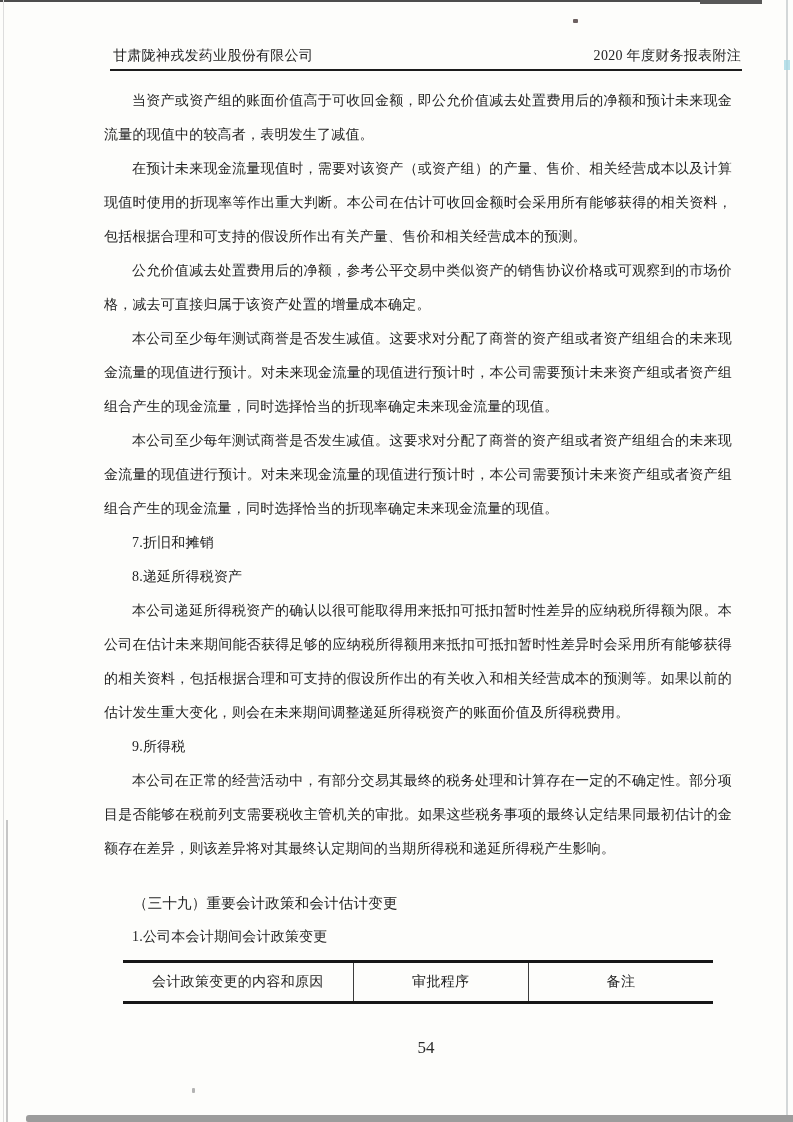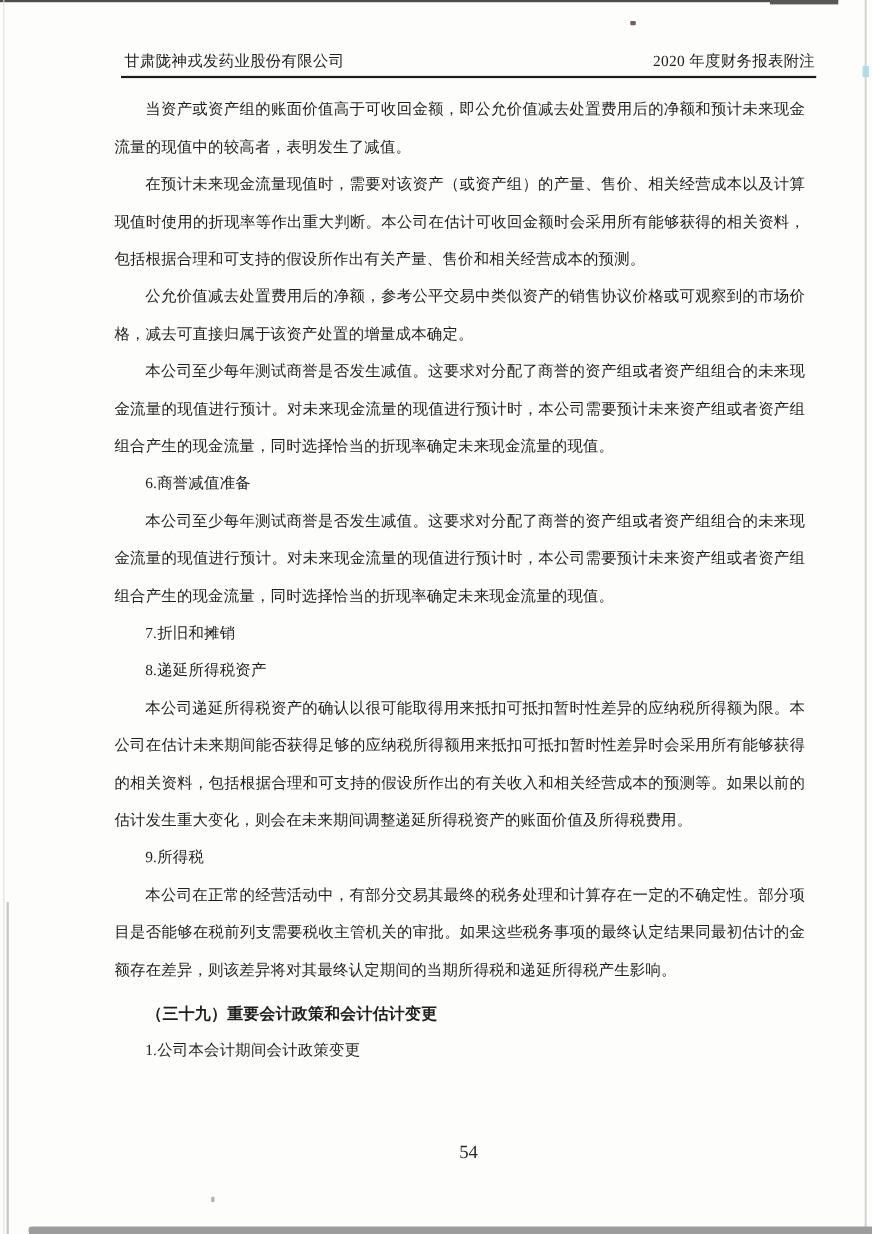--- a/index.html
+++ b/index.html
@@ -32,21 +32,21 @@
   .header-rule { position:absolute; top:69px; left:110px; width:632px; height:2px; background:#1c1c1c; }
 
   
   .content {
     position:absolute; top:84px; left:104px; width:628px;
     font-size:14px; line-height:34px; letter-spacing:.2px;
     text-align:justify;
   }
   .para    { text-indent:2em; margin:0; }
   .heading { text-indent:2em; margin:0; }
-  .heading-bold { text-indent:2em; margin:5px 0 0 0; font-weight:bold; font-size:14.5px; }
+  .heading-bold { text-indent:2em; margin:20px 0 0 0; font-weight:normal; font-size:14.5px; }
 
   
   .policy-table {
     width:590px; margin:6px auto 0;
     border-collapse:collapse;
     border-top:3px solid #171717;
     border-bottom:3px solid #171717;
   }
   .policy-table td {
     border-left:1px solid #3d3d3d;
@@ -79,25 +79,38 @@
   <span>甘肃陇神戎发药业股份有限公司</span>
   <span>2020 年度财务报表附注</span>
 </div>
 <div class="header-rule"></div>
 
 <div class="content">
   <p class="para">当资产或资产组的账面价值高于可收回金额，即公允价值减去处置费用后的净额和预计未来现金流量的现值中的较高者，表明发生了减值。</p>
   <p class="para">在预计未来现金流量现值时，需要对该资产（或资产组）的产量、售价、相关经营成本以及计算现值时使用的折现率等作出重大判断。本公司在估计可收回金额时会采用所有能够获得的相关资料，包括根据合理和可支持的假设所作出有关产量、售价和相关经营成本的预测。</p>
   <p class="para">公允价值减去处置费用后的净额，参考公平交易中类似资产的销售协议价格或可观察到的市场价格，减去可直接归属于该资产处置的增量成本确定。</p>
   <p class="para">本公司至少每年测试商誉是否发生减值。这要求对分配了商誉的资产组或者资产组组合的未来现金流量的现值进行预计。对未来现金流量的现值进行预计时，本公司需要预计未来资产组或者资产组组合产生的现金流量，同时选择恰当的折现率确定未来现金流量的现值。</p>
-  <p class="heading">6.商誉减值准备</p>
   <p class="para">本公司至少每年测试商誉是否发生减值。这要求对分配了商誉的资产组或者资产组组合的未来现金流量的现值进行预计。对未来现金流量的现值进行预计时，本公司需要预计未来资产组或者资产组组合产生的现金流量，同时选择恰当的折现率确定未来现金流量的现值。</p>
   <p class="heading">7.折旧和摊销</p>
   <p class="heading">8.递延所得税资产</p>
   <p class="para">本公司递延所得税资产的确认以很可能取得用来抵扣可抵扣暂时性差异的应纳税所得额为限。本公司在估计未来期间能否获得足够的应纳税所得额用来抵扣可抵扣暂时性差异时会采用所有能够获得的相关资料，包括根据合理和可支持的假设所作出的有关收入和相关经营成本的预测等。如果以前的估计发生重大变化，则会在未来期间调整递延所得税资产的账面价值及所得税费用。</p>
   <p class="heading">9.所得税</p>
   <p class="para">本公司在正常的经营活动中，有部分交易其最终的税务处理和计算存在一定的不确定性。部分项目是否能够在税前列支需要税收主管机关的审批。如果这些税务事项的最终认定结果同最初估计的金额存在差异，则该差异将对其最终认定期间的当期所得税和递延所得税产生影响。</p>
   <p class="heading-bold">（三十九）重要会计政策和会计估计变更</p>
   <p class="heading">1.公司本会计期间会计政策变更</p>
 
+  <table class="policy-table">
+    <colgroup>
+      <col style="width:39%">
+      <col style="width:29.7%">
+      <col style="width:31.3%">
+    </colgroup>
+    <tbody>
+      <tr>
+        <td>会计政策变更的内容和原因</td>
+        <td>审批程序</td>
+        <td>备注</td>
+      </tr>
+    </tbody>
+  </table>
 </div>
 
 <div class="page-number">54</div>
 
 </body></html>

